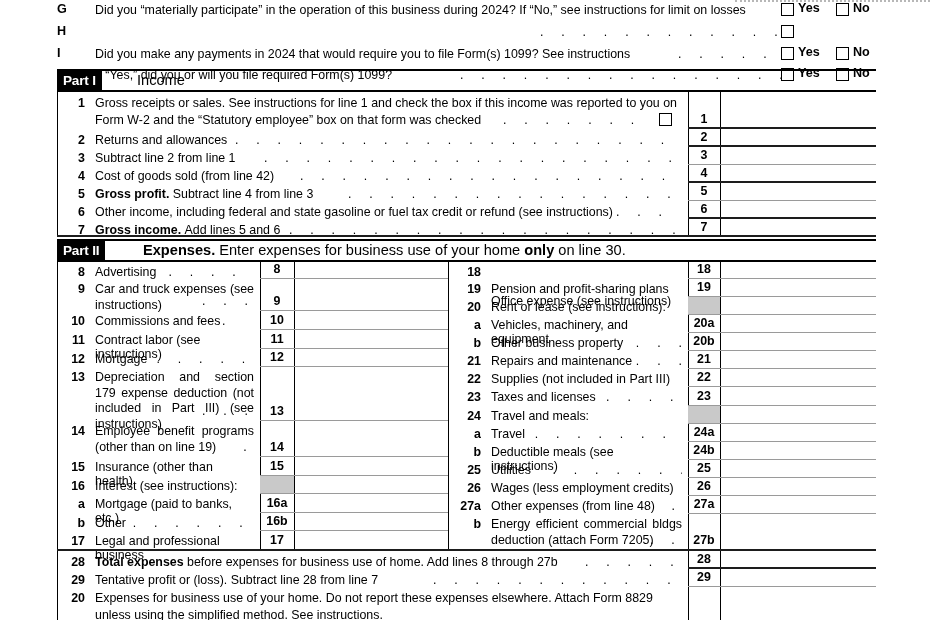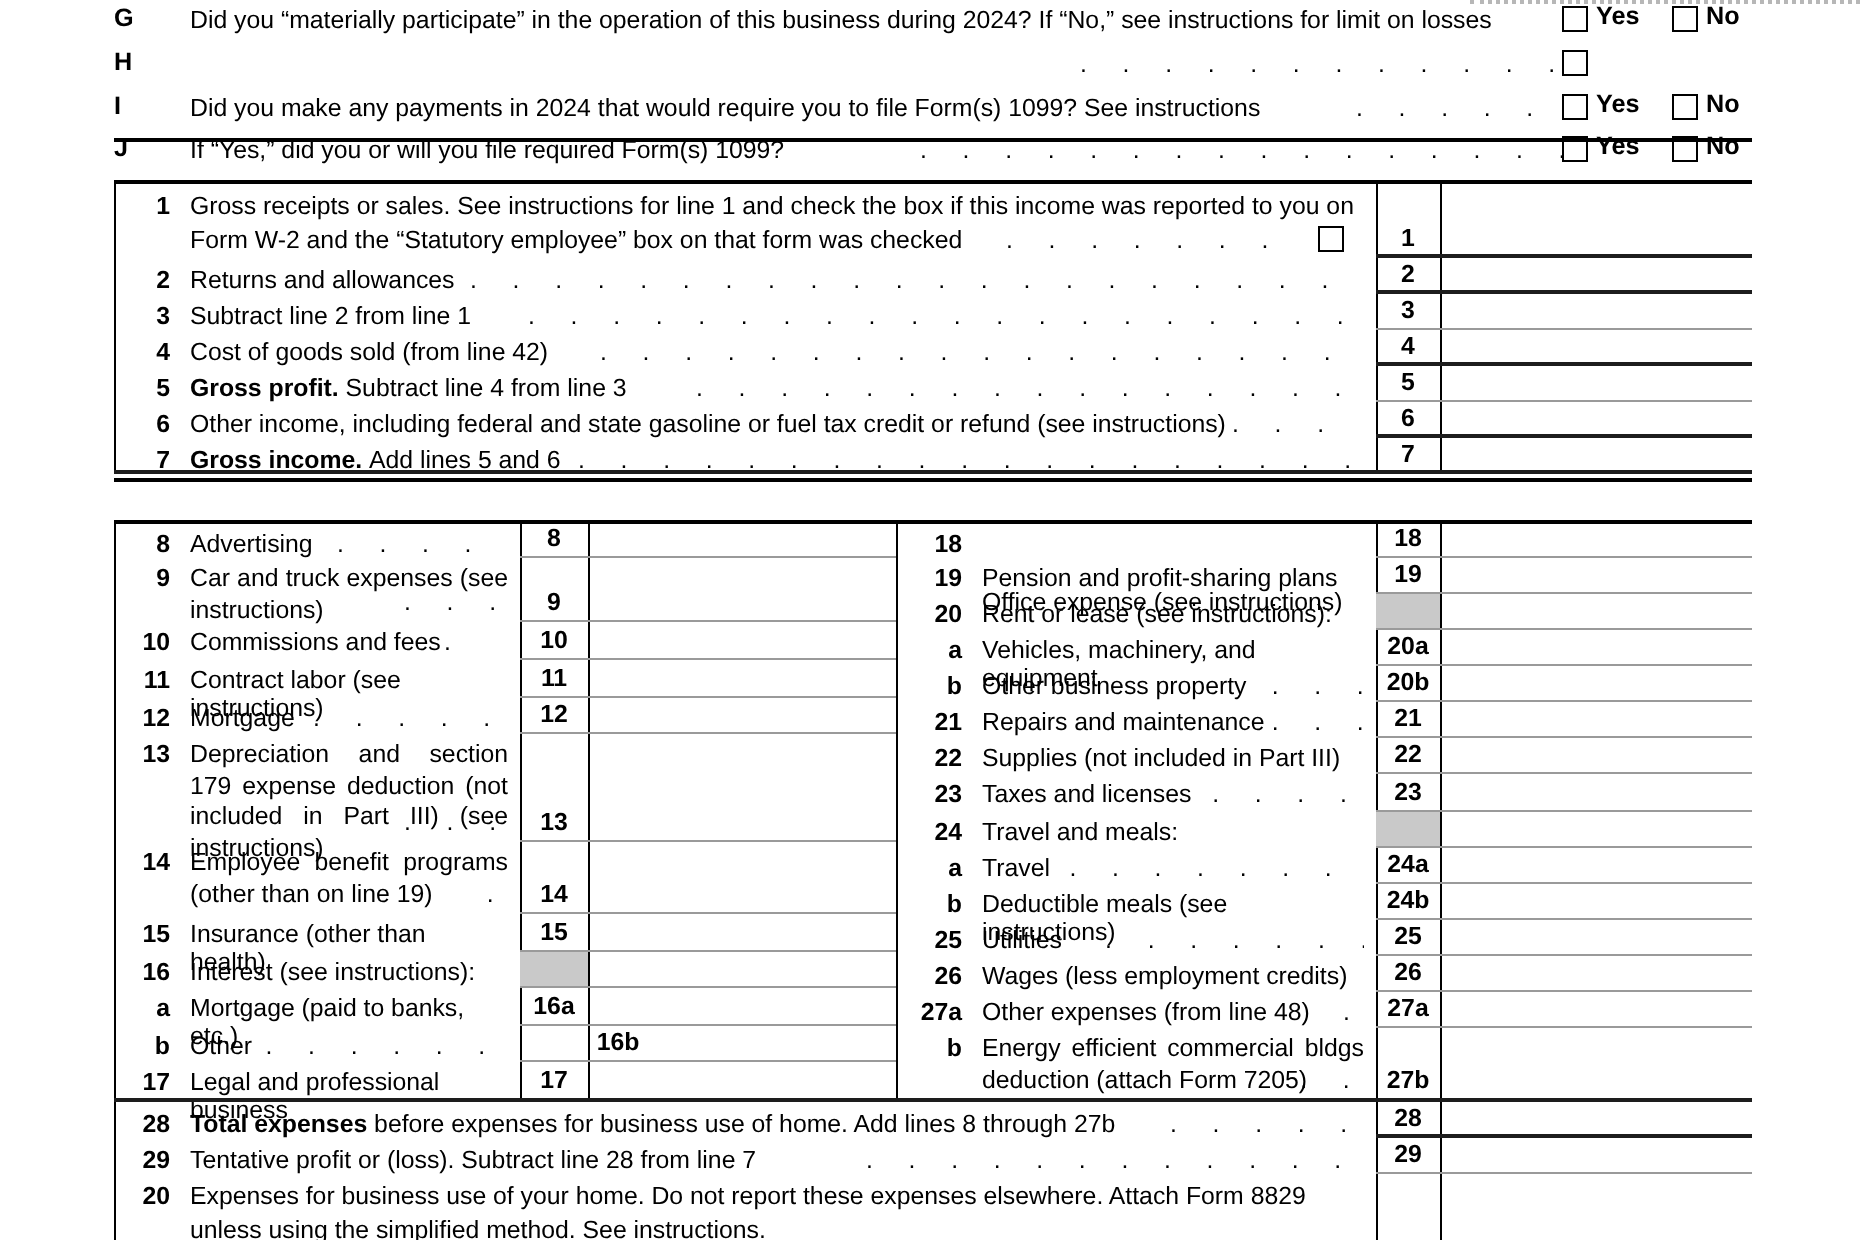--- a/index.html
+++ b/index.html
@@ -140,20 +140,24 @@
         <div class="qtext">If “Yes,” did you or will you file required Form(s) 1099?</div>
         <div class="leaders" style="left:460px; width:330px;">. . . . . . . . . . . . . . . . .</div>
         <div class="cbox" style="left:781px; top:1px;"></div>
         <div class="cblabel" style="left:798px;">Yes</div>
         <div class="cbox" style="left:836px; top:1px;"></div>
         <div class="cblabel" style="left:853px;">No</div>
       </div>
     </div>
 
   <div class="rule-thick" style="left:57px; top:69px; width:819px;"></div>
+  <div class="partbar" style="top:71px; width:819px;">
+    <div class="tag">Part I</div>
+    <div class="ptitle" style="left:80px;">Income</div>
+  </div>
   <div class="rule-thick" style="left:57px; top:90px; width:819px;"></div>
 
   <div id="part1-body">
       <div class="vline" style="left:57px; top:92px; height:145px;"></div>
       <div class="vline" style="left:688px; top:92px; height:145px;"></div>
       <div class="vline" style="left:720px; top:92px; height:145px;"></div>
       <div class="lineno" style="left:57px; top:96px; width:28px;">1</div>
       <div class="desc" style="left:95px; top:96px;"><span>Gross receipts or sales. See instructions for line 1 and check the box if this income was reported to you on</span></div>
       <div class="desc" style="left:95px; top:113px;">Form W-2 and the “Statutory employee” box on that form was checked</div>
       <div class="leaders" style="left: 503px; width: 140px; top: 113px; position: absolute;">. . . . . . . . .</div>
@@ -208,20 +212,26 @@
       <div class="leaders" style="left: 289px; width: 387px; top: 223px; position: absolute;">. . . . . . . . . . . . . . . . . . . . .</div>
       <div class="numcell" style="left:688px; top:220px; width:32px;">7</div>
       <div class="amtcell" style="left:720px; top:219px; width:156px; height:18px;">
         <div class="txt" style="position:absolute; right:6px; bottom:3px;"></div>
       </div>
       <div class="hline dark2" style="left:688px; top:235px; width:188px;"></div>
       <div class="hline dark2" style="left:57px; top:235px; width:819px;"></div>
     </div>
 
   <div class="rule-thick" style="left:57px; top:239px; width:819px;"></div>
+  <div class="partbar" style="top:241px; width:819px;">
+    <div class="tag">Part II</div>
+    <div class="ptitle" style="left:86px;">
+      <span class="b">Expenses.</span><span> Enter expenses for business use of your home </span><span class="b">only</span><span> on line 30.</span>
+    </div>
+  </div>
   <div class="rule-thick" style="left:57px; top:260px; width:819px;"></div>
 
   <div id="part2-body">
       <div class="vline" style="left:57px; top:262px; height:289px;"></div>
       <div class="vline" style="left:260px; top:262px; height:289px;"></div>
       <div class="vline" style="left:294px; top:262px; height:289px;"></div>
       <div class="vline" style="left:448px; top:262px; height:289px;"></div>
       <div class="vline" style="left:688px; top:262px; height:289px;"></div>
       <div class="vline" style="left:720px; top:262px; height:289px;"></div>
       <div class="lineno" style="left:57px; top:265px; width:28px;">8</div>
@@ -296,21 +306,21 @@
       <div class="lineno" style="left:57px; top:497px; width:28px;">a</div>
       <div class="desc" style="left:95px; top:497px; width:159px;">Mortgage (paid to banks, etc.)</div>
       <div class="numcell" style="left:260px; top:496px; width:34px;">16a</div>
       <div class="amtcell" style="left:294px; top:494px; width:154px; height:19px;">
         <div class="txt" style="position:absolute; right:6px; bottom:3px;"></div>
       </div>
       <div class="hline light" style="left:260px; top:512px; width:188px;"></div>
       <div class="lineno" style="left:57px; top:516px; width:28px;">b</div>
       <div class="desc" style="left:95px; top:516px; width:159px;">Other </div>
       <div class="leaders" style="left: 132.75px; width: 121.25px; top: 516px;">. . . . . .</div>
-      <div class="numcell" style="left:260px; top:514px; width:34px;padding-left:32px;">16b</div>
+      <div class="numcell" style="left:260px; top:514px; width:34px;">16b</div>
       <div class="amtcell" style="left:294px; top:513px; width:154px; height:18px;">
         <div class="txt" style="position:absolute; right:6px; bottom:3px;"></div>
       </div>
       <div class="hline light" style="left:260px; top:530px; width:188px;"></div>
       <div class="lineno" style="left:57px; top:534px; width:28px;">17</div>
       <div class="desc" style="left:95px; top:534px; width:159px;">Legal and professional business</div>
       <div class="numcell" style="left:260px; top:533px; width:34px;">17</div>
       <div class="amtcell" style="left:294px; top:531px; width:154px; height:19px;">
         <div class="txt" style="position:absolute; right:6px; bottom:3px;"></div>
       </div>

